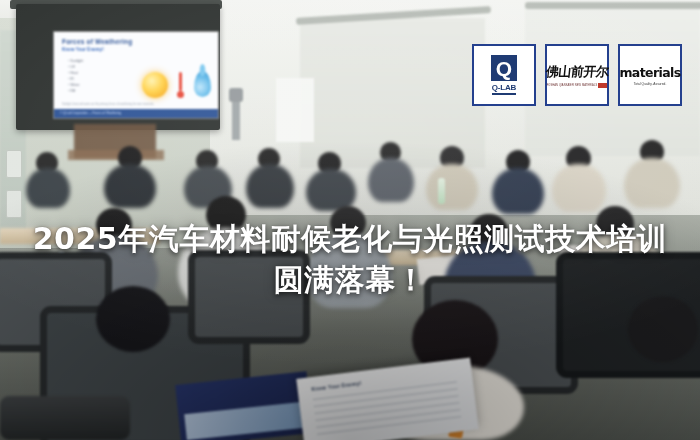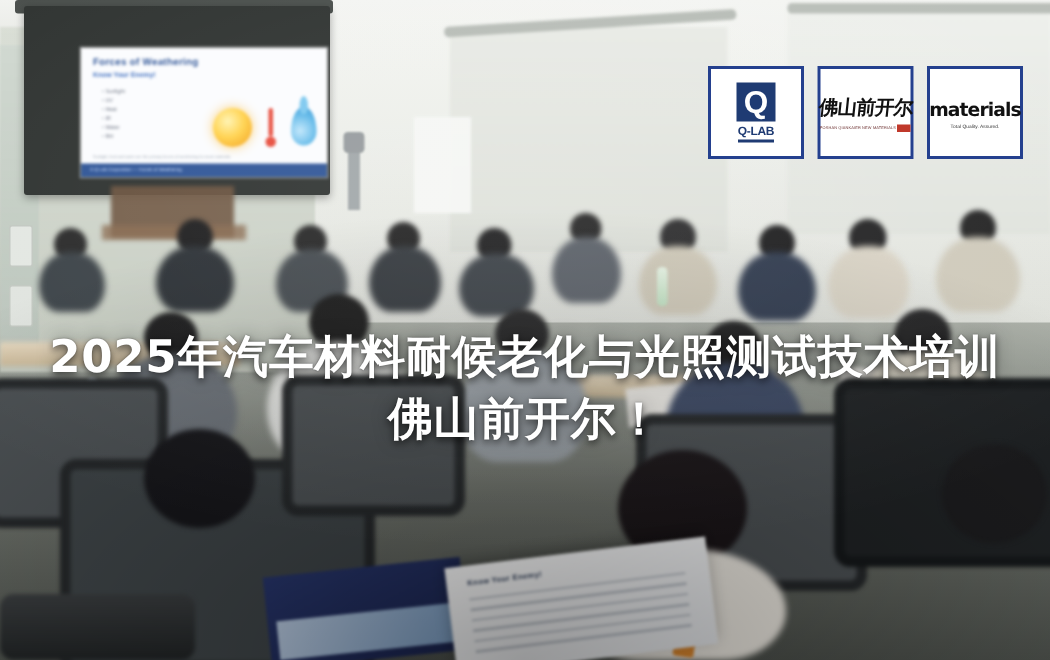--- a/index.html
+++ b/index.html
@@ -257,16 +257,16 @@
     </div>
 
     <div class="logobox">
       <div class="itk">materials</div>
       <div class="itksub">Total Quality. Assured.</div>
     </div>
   </div>
 
   <div class="headline">
     <div class="hl hl1">2025年汽车材料耐候老化与光照测试技术培训</div>
-    <div class="hl hl2">佛山前开尔！</div>
+    <div class="hl hl2">圆满落幕！</div>
   </div>
 
 </div>
 
 </body></html>

